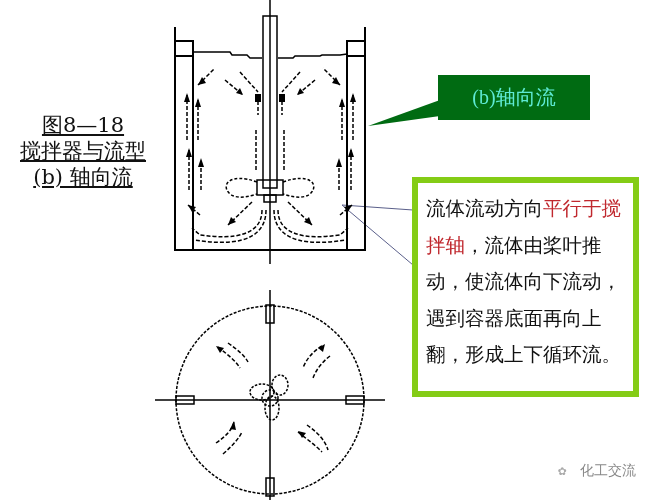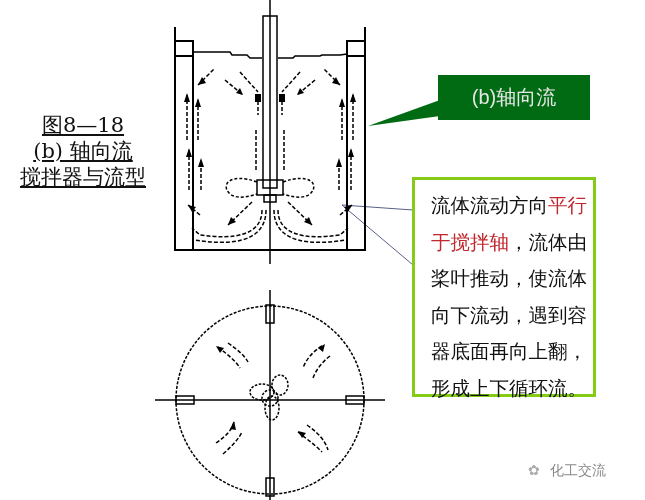--- a/index.html
+++ b/index.html
@@ -1,34 +1,34 @@
 <!DOCTYPE html>
 <html><head>
 <meta charset="utf-8">
 <style>
   html,body{margin:0;padding:0;background:#fff;}
   body{width:645px;height:500px;position:relative;overflow:hidden;font-family:"DejaVu Serif","Liberation Serif",serif;}
   #fig-caption{position:absolute;left:8px;top:112px;width:150px;text-align:center;color:#111;font-size:21px;line-height:26px;}
   #fig-caption div{white-space:nowrap;text-decoration:underline;}
   #diagram{position:absolute;left:0;top:0;}
-  #green-label{position:absolute;left:438px;top:75px;width:152px;height:45px;background:#006b12;color:#e5e5e5;
-    font-family:Liberation Sans, sans-serif;font-size:20px;line-height:45px;text-align:center;}
-  #callout{position:absolute;left:412px;top:177px;width:184px;height:220px;border:3px solid #84cc16;background:#fff;box-sizing:border-box;
-    padding:8px 6px 0 16px;font-size:19.5px;line-height:36.5px;color:#111;}
+  #green-label{position:absolute;left:438px;top:75px;width:152px;height:45px;background:#006b12;color:#5eead4;
+    font-family:Liberation Serif, serif;font-size:20px;line-height:45px;text-align:center;}
+  #callout{position:absolute;left:412px;top:177px;width:227px;height:220px;border:6px solid #84cc16;background:#fff;box-sizing:border-box;
+    padding:8px 6px 0 8px;font-size:19.5px;line-height:36.5px;color:#111;}
   #callout .hl{color:#c0282e;}
-  #watermark{position:absolute;left:528px;top:462px;font-size:14px;color:#888;font-family:Liberation Sans, sans-serif;white-space:nowrap;}
+  #watermark{position:absolute;left:558px;top:462px;font-size:14px;color:#888;font-family:Liberation Mono, monospace;white-space:nowrap;}
   #watermark .wicon{display:inline-block;width:22px;font-size:14px;color:#aaa;}
 </style>
 </head>
 <body>
 
 <div id="fig-caption">
   <div>图8—18</div>
+  <div>搅拌器与流型</div>
   <div>(b) 轴向流</div>
-  <div>搅拌器与流型</div>
 </div>
 
 <svg id="diagram" width="645" height="500" viewBox="0 0 645 500">
 
   <polygon points="368,126 440,100 440,116" fill="#006b12"></polygon>
 
   <g stroke="#5a5f8a" stroke-width="1" fill="#fff">
     <polygon points="342,205 413,210 413,260" stroke="none"></polygon>
     <line x1="342" y1="205" x2="413" y2="210"></line>
     <line x1="342" y1="205" x2="413" y2="265"></line>

